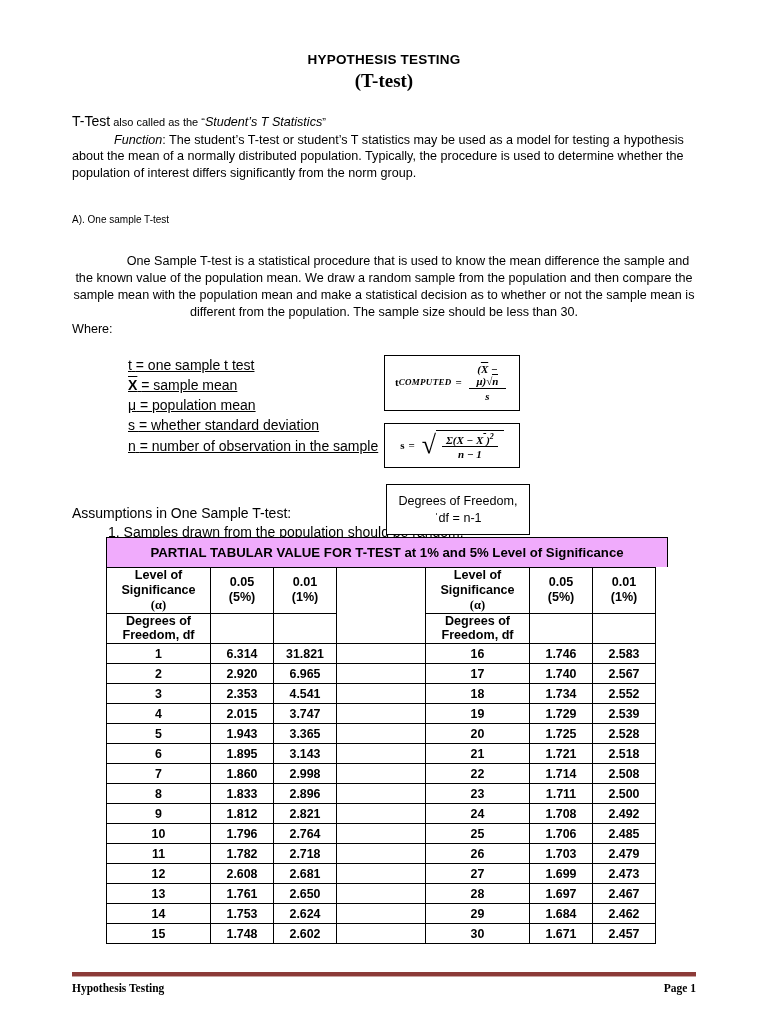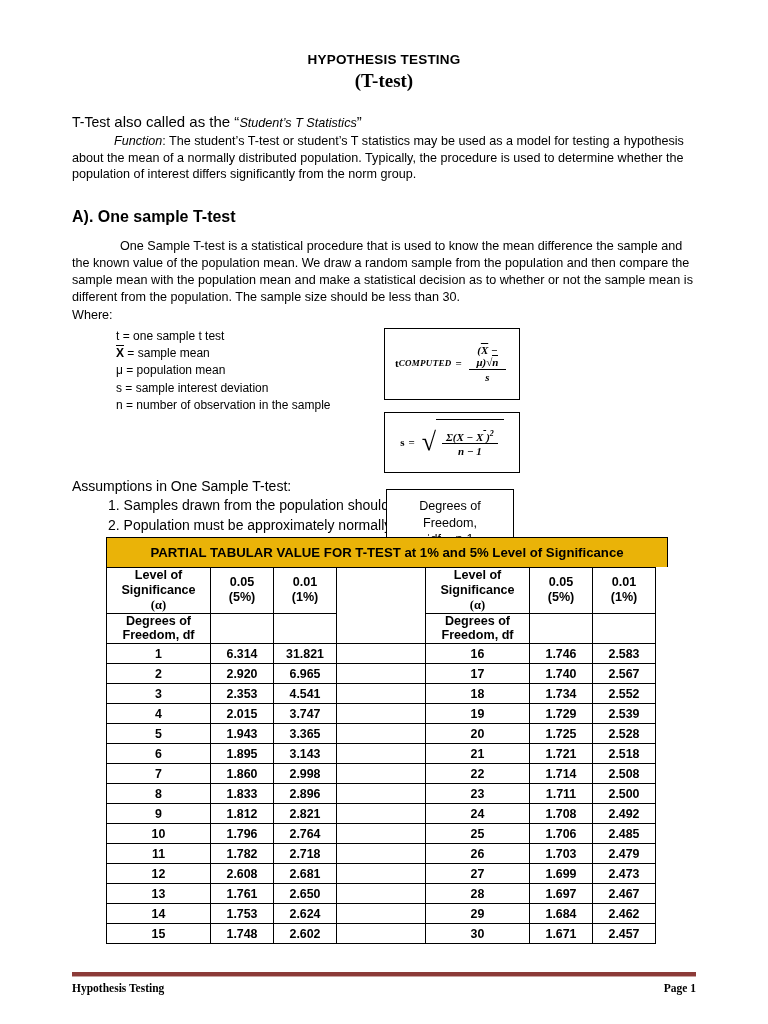--- a/index.html
+++ b/index.html
@@ -45,66 +45,68 @@
   
   .intro {
     margin-top: 20px;
     font-size: 12.6px;
     line-height: 1.30;
   }
   .intro .lead {
     font-weight: normal;
     font-size: 14px;
   }
-  .intro .after-lead { font-size: 15px; }
+  .intro .after-lead { font-size: 11px; }
   .quoted-term {
     font-weight: normal;
     font-style: italic;
   }
   .func-para {
     margin-top: 1px;
     text-indent: 42px;
     text-align: left;
     line-height: 1.33;
   }
   .func-label {
     font-weight: normal;
     font-style: italic;
   }
 
   
   .section-head {
-    margin-top: 25px;
-    font-weight: bold;
-    font-size: 16px;
+    margin-top: 32px;
+    font-weight: normal;
+    font-size: 10px;
   }
   .body-para {
-    margin-top: 12px;
+    margin-top: 28px;
     font-size: 12.6px;
     line-height: 1.36;
     text-indent: 48px;
+    text-align: center;
   }
   .where-label {
     font-size: 12.6px;
     line-height: 1.36;
     margin-top: 0px;
   }
 
   
   .where-row {
     position: relative;
     margin-top: 0px;
     min-height: 130px;
   }
   .where-list {
     list-style: none;
-    margin: 4px;
+    margin: 16px;
     padding: 0 0 0 40px;
-    font-size: 12px;
+    font-size: 14px;
     line-height: 1.45;
+    text-decoration: underline;
   }
   .where-list li { white-space: nowrap; }
   .ov { text-decoration: overline; }
   .bm { font-weight: bold; }
 
   
   .formula-col {
     position: absolute;
     left: 312px;
     top: 0px;
@@ -121,21 +123,21 @@
     padding: 7px 10px 8px 10px;
     margin-left: 0px;
   }
   .fbox2 {
     width: 136px;
     padding: 6px 10px 7px 10px;
     margin-top: 12px;
     margin-left: 0px;
   }
   .fbox3 {
-    width: 128px;
+    width: 144px;
     padding: 8px 10px;
     margin-top: 16px;
     margin-left: 2px;
     font-size: 12.6px;
     line-height: 1.3;
   }
   .formula {
     display: inline-flex;
     align-items: center;
     justify-content: center;
@@ -145,21 +147,21 @@
   }
   .fsub {
     font-style: italic;
     font-size: 9px;
     letter-spacing: 0.3px;
   }
   .frac {
     display: inline-block;
     vertical-align: middle;
     text-align: center;
-    margin: 8px 3px;
+    margin: 0 3px;
   }
   .frac .num {
     display: block;
     border-bottom: 1.3px solid #000;
     padding: 0 4px 1px 4px;
     font-style: italic;
   }
   .frac .den {
     display: block;
     padding: 1px 4px 0 4px;
@@ -202,21 +204,21 @@
   }
 
   
   .table-wrap {
     position: absolute;
     left: 106px;
     top: 537px;
     width: 562px;
   }
   .banner {
-    background: #eab308;
+    background: #f0abfc;
     border: 1px solid #000;
     border-bottom: none;
     font-weight: bold;
     font-size: 13.2px;
     text-align: center;
     padding: 7px 4px 7px 4px;
     box-sizing: border-box;
   }
   table.tval {
     border-collapse: collapse;
@@ -334,21 +336,21 @@
       <li>
         <span class="ov bm">X</span>
         <span>= sample mean</span>
       </li>
       <li>
         <span>μ</span>
         <span>= population mean</span>
       </li>
       <li>
         <span>s</span>
-        <span>= sample interest deviation</span>
+        <span>= whether standard deviation</span>
       </li>
       <li>
         <span>n</span>
         <span>= number of observation in the sample</span>
       </li>
     </ul>
 
     <div class="formula-col">
 
       <div class="fbox fbox1">

